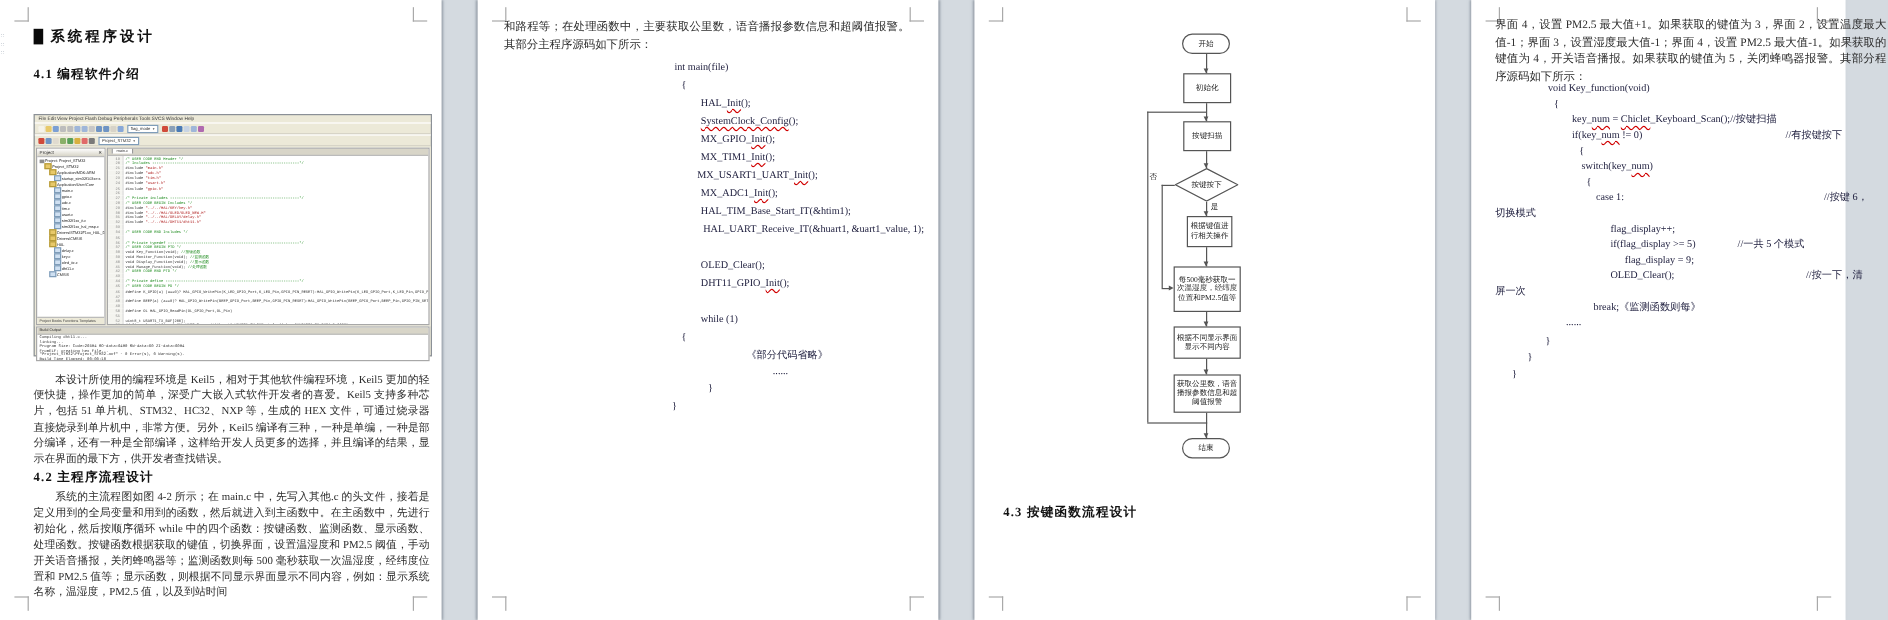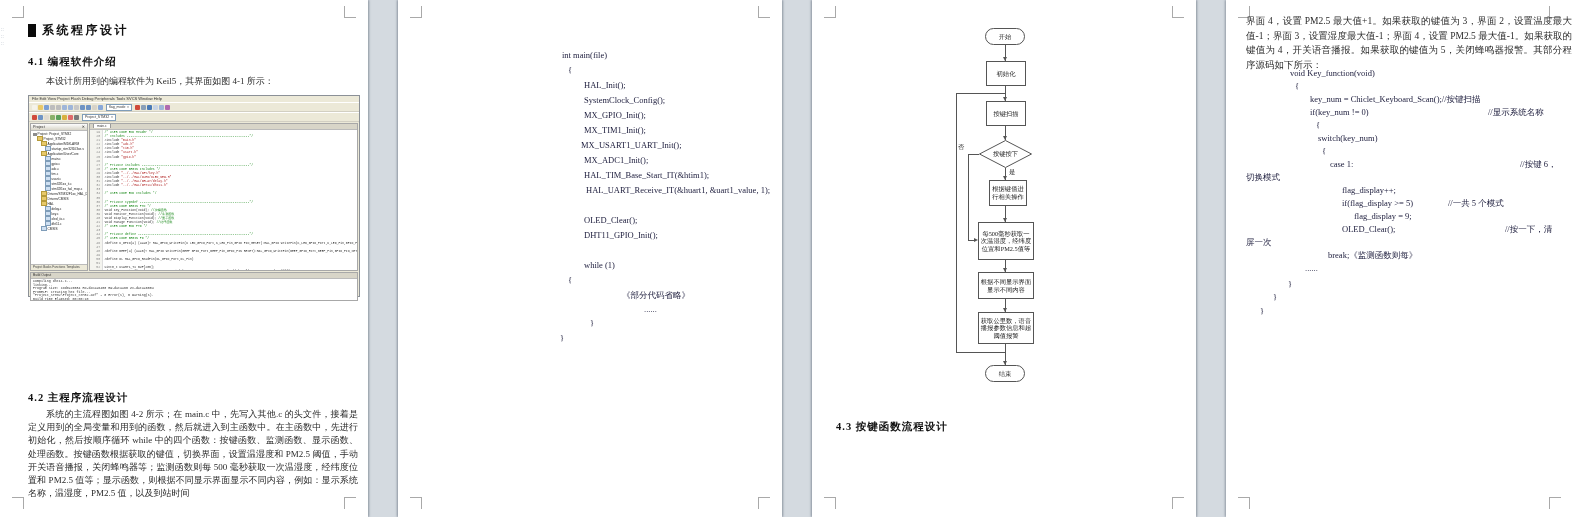--- a/index.html
+++ b/index.html
@@ -7,21 +7,21 @@
     width:1573px;height:517px;position:relative;overflow:hidden;
     background:#d4dae0;
     font-family:"Liberation Serif","DejaVu Serif",serif;
     color:#2a2a2a;
   }
   .page{position:absolute;top:0;height:517px;background:#fff;
     box-shadow:-1px 0 2px rgba(90,100,115,.55),1px 0 2px rgba(90,100,115,.55);}
   #pg1{left:0;width:368px;}
   #pg2{left:398px;width:384px;}
   #pg3{left:812px;width:384px;}
-  #pg4{left:1226px;width:347px;box-shadow:-1px 0 2px rgba(90,100,115,.55);}
+  #pg4{left:1226px;width:312px;box-shadow:-1px 0 2px rgba(90,100,115,.55);}
   
   .cm{position:absolute;width:11px;height:11px;border:0 solid #a9a9a9;}
   .cm.tl{left:12px;top:6px;border-right-width:1px;border-bottom-width:1px;}
   .cm.tr{right:12px;top:6px;border-left-width:1px;border-bottom-width:1px;}
   .cm.bl{left:12px;top:497px;border-right-width:1px;border-top-width:1px;}
   .cm.br{right:12px;top:497px;border-left-width:1px;border-top-width:1px;}
   
   .edge-marks{position:absolute;left:1px;top:27px;width:8px;}
   .edge-marks div{height:4px;margin-bottom:3px;color:#8795a5;font:4px "Liberation Sans",sans-serif;letter-spacing:1px;}
   .h1{position:absolute;left:28px;top:22px;font-size:12px;font-weight:bold;color:#111;letter-spacing:2.5px;white-space:nowrap;}
@@ -57,21 +57,21 @@
   .kcd.g{color:#1b8a1b;}
   .kcd i{font-style:normal;color:#b02020;}
   .kcd em{font-style:normal;color:#1b8a1b;}
   .k-out{height:27px;background:#fff;border:1px solid #a8a8a8;margin:0 1px 1px 1px;overflow:hidden;}
   .k-out-hd{height:5px;background:#d8d5c8;font-size:3.3px;line-height:5px;color:#333;padding-left:2px;border-bottom:1px solid #bbb;}
   .k-out-bd{font-size:3.3px;line-height:3.6px;color:#333;padding:1px 2px;font-family:"Liberation Mono","DejaVu Sans Mono",monospace;white-space:nowrap;}
   
   .codewrap{position:absolute;left:0;top:0;width:100%;height:100%;}
   .cl{position:absolute;font-size:8.5px;line-height:10px;color:#1c1c3c;white-space:nowrap;}
   .ccmt{position:absolute;top:0;white-space:nowrap;color:#1c1c3c;}
-  .sq{text-decoration-style:wavy;text-decoration-color:#d00000;text-decoration-thickness:1px;text-underline-offset:2px;}
+  .sq{text-decoration:underline;text-decoration-style:wavy;text-decoration-color:#d00000;text-decoration-thickness:1px;text-underline-offset:2px;}
   
   .fnode{position:absolute;border:1px solid #555;background:#fff;color:#222;
     font-size:6.3px;line-height:7.6px;text-align:center;display:flex;align-items:center;justify-content:center;box-sizing:border-box;padding:1px;}
   .fnode.round{border-radius:9px;}
   .fln{position:absolute;background:#555;}
   .ahd{position:absolute;width:0;height:0;border-left:2.5px solid transparent;border-right:2.5px solid transparent;border-top:4px solid #555;}
   .ahr{position:absolute;width:0;height:0;border-top:2.5px solid transparent;border-bottom:2.5px solid transparent;border-left:4px solid #555;}
   .flab{position:absolute;font-size:6.3px;color:#222;}
 </style>
 </head>
@@ -83,21 +83,20 @@
   <div class="cm bl"></div>
   <div class="cm br"></div>
   <div class="edge-marks">
       <div>∷</div>
       <div>∷</div>
       <div>∷</div>
     </div>
 
   <div class="h1"><span class="blk">4</span><span>系统程序设计</span></div>
   <div class="h2" style="left:28px;top:55px;">4.1 编程软件介绍</div>
-  <div class="para ind" style="left:28px;top:75px;width:330px;">本设计所用到的编程软件为 Keil5，其界面如图 4-1 所示：</div>
 
   <div class="keil">
     <div class="k-menu">File  Edit  View  Project  Flash  Debug  Peripherals  Tools  SVCS  Window  Help</div>
     <div class="k-tb">
       <span id="ktb1a" style="display:flex;gap:1px;">
           <span class="tbi" style="background: rgb(245, 243, 234);"></span>
           <span class="tbi" style="background: rgb(232, 201, 106);"></span>
           <span class="tbi" style="background: rgb(123, 159, 212);"></span>
           <span class="tbi" style="background: rgb(189, 189, 189);"></span>
           <span class="tbi" style="background: rgb(189, 189, 189);"></span>
@@ -374,29 +373,31 @@
           <div>Compiling dht11.c...</div>
           <div>linking...</div>
           <div>Program Size: Code=26584 RO-data=6480 RW-data=60 ZI-data=6084</div>
           <div>FromELF: creating hex file...</div>
           <div>"Project_STM32\Project_STM32.axf" - 0 Error(s), 0 Warning(s).</div>
           <div>Build Time Elapsed:  00:00:10</div>
         </div>
     </div>
   </div>
 
+  <div class="para ind" style="left:28px;top:310px;width:330px;">本设计所使用的编程环境是 Keil5，相对于其他软件编程环境，Keil5 更加的轻便快捷，操作更加的简单，深受广大嵌入式软件开发者的喜爱。Keil5 支持多种芯片，包括 51 单片机、STM32、HC32、NXP 等，生成的 HEX 文件，可通过烧录器直接烧录到单片机中，非常方便。另外，Keil5 编译有三种，一种是单编，一种是部分编译，还有一种是全部编译，这样给开发人员更多的选择，并且编译的结果，显示在界面的最下方，供开发者查找错误。</div>
   <div class="h2" style="left:28px;top:391px;">4.2 主程序流程设计</div>
   <div class="para ind" style="left:28px;top:408px;width:330px;">系统的主流程图如图 4-2 所示；在 main.c 中，先写入其他.c 的头文件，接着是定义用到的全局变量和用到的函数，然后就进入到主函数中。在主函数中，先进行初始化，然后按顺序循环 while 中的四个函数：按键函数、监测函数、显示函数、处理函数。按键函数根据获取的键值，切换界面，设置温湿度和 PM2.5 阈值，手动开关语音播报，关闭蜂鸣器等；监测函数则每 500 毫秒获取一次温湿度，经纬度位置和 PM2.5 值等；显示函数，则根据不同显示界面显示不同内容，例如：显示系统名称，温湿度，PM2.5 值，以及到站时间</div>
 </div>
 
 <div class="page" id="pg2">
   <div class="cm tl"></div>
   <div class="cm tr"></div>
   <div class="cm bl"></div>
   <div class="cm br"></div>
+  <div class="para" style="left:22px;top:16px;width:338px;font-size:9.5px;line-height:15px;">和路程等；在处理函数中，主要获取公里数，语音播报参数信息和超阈值报警。其部分主程序源码如下所示：</div>
   <div class="codewrap" id="p2code">
       <div class="cl" style="left: 164px; top: 50px;">int main(file)</div>
       <div class="cl" style="left: 170px; top: 65px;">{</div>
       <div class="cl" style="left: 186px; top: 80px;">HAL_<span class="sq">Init</span>();</div>
       <div class="cl" style="left: 186px; top: 95px;"><span class="sq">SystemClock_Config</span>();</div>
       <div class="cl" style="left: 186px; top: 110px;">MX_GPIO_<span class="sq">Init</span>();</div>
       <div class="cl" style="left: 186px; top: 125px;">MX_TIM1_<span class="sq">Init</span>();</div>
       <div class="cl" style="left: 183px; top: 140px;">MX_USART1_UART_<span class="sq">Init</span>();</div>
       <div class="cl" style="left: 186px; top: 155px;">MX_ADC1_<span class="sq">Init</span>();</div>
       <div class="cl" style="left: 186px; top: 170px;">HAL_TIM_Base_Start_IT(&amp;htim1);</div>
@@ -470,21 +471,21 @@
 <div class="page" id="pg4">
   <div class="cm tl"></div>
   <div class="cm tr"></div>
   <div class="cm bl"></div>
   <div class="cm br"></div>
   <div class="para" style="left:20px;top:14px;width:326px;font-size:9.5px;line-height:14.5px;">界面 4，设置 PM2.5 最大值+1。如果获取的键值为 3，界面 2，设置温度最大值-1；界面 3，设置湿度最大值-1；界面 4，设置 PM2.5 最大值-1。如果获取的键值为 4，开关语音播报。如果获取的键值为 5，关闭蜂鸣器报警。其部分程序源码如下所示：</div>
   <div class="codewrap" id="p4code">
       <div class="cl" style="left: 64px; top: 68px;">void Key_function(void)</div>
       <div class="cl" style="left: 69px; top: 81px;">{</div>
       <div class="cl" style="left: 84px; top: 94px;">key_<span class="sq">num</span> = <span class="sq">Chiclet</span>_Keyboard_Scan();//按键扫描</div>
-      <div class="cl" style="left: 84px; top: 107px;">if(key_<span class="sq">num</span> != 0)<span class="ccmt" style="left: 178px;">//显示系统名称</span></div>
+      <div class="cl" style="left: 84px; top: 107px;">if(key_<span class="sq">num</span> != 0)<span class="ccmt" style="left: 178px;">//有按键按下</span></div>
       <div class="cl" style="left: 90px; top: 120px;">{</div>
       <div class="cl" style="left: 92px; top: 133px;">switch(key_<span class="sq">num</span>)</div>
       <div class="cl" style="left: 96px; top: 146px;">{</div>
       <div class="cl" style="left: 104px; top: 159px;">case 1:<span class="ccmt" style="left: 190px;">//按键 6，</span></div>
       <div class="cl" style="left: 20px; top: 172px;">切换模式</div>
       <div class="cl" style="left: 116px; top: 185px;">flag_display++;</div>
       <div class="cl" style="left: 116px; top: 198px;">if(flag_display &gt;= 5)<span class="ccmt" style="left: 106px;">//一共 5 个模式</span></div>
       <div class="cl" style="left: 128px; top: 211px;">flag_display = 9;</div>
       <div class="cl" style="left: 116px; top: 224px;">OLED_Clear();<span class="ccmt" style="left: 163px;">//按一下，清</span></div>
       <div class="cl" style="left: 20px; top: 237px;">屏一次</div>

